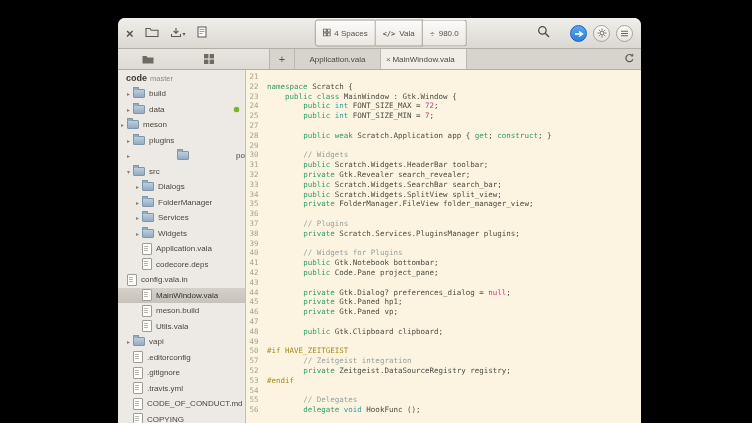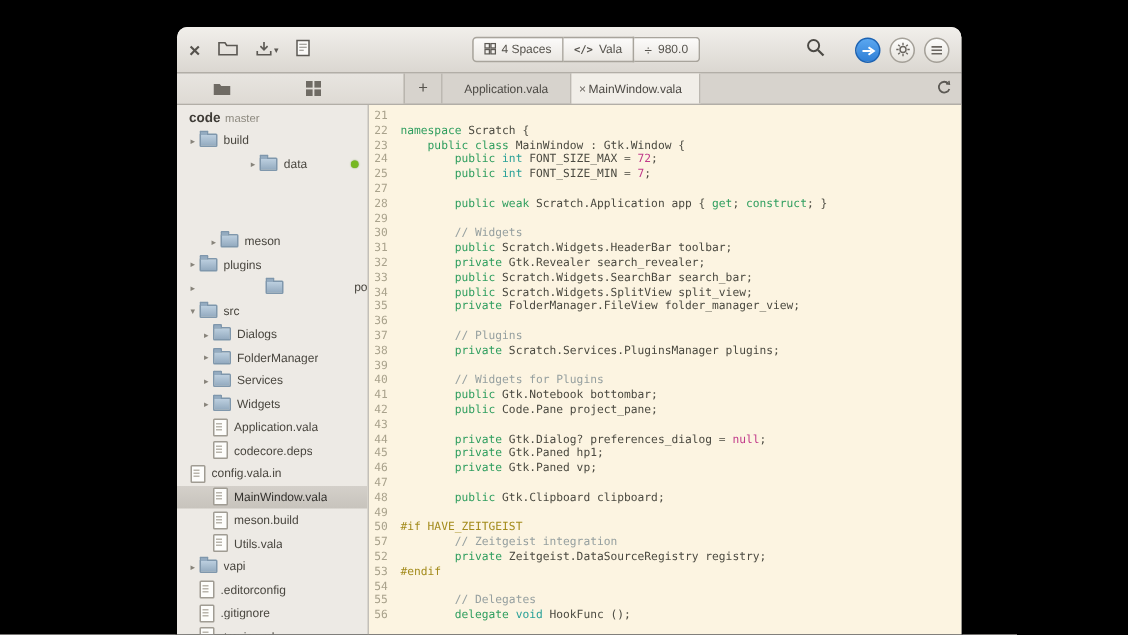--- a/index.html
+++ b/index.html
@@ -12,21 +12,21 @@
           background:#ece9e4;box-shadow:0 0 0 1px rgba(0,0,0,.45),0 4px 18px rgba(0,0,0,.65);}
 
   
   .headerbar{flex:0 0 30px;height:30px;background:linear-gradient(#f1efeb,#dbd7d1);
              border-bottom:1px solid #b2aea7;display:flex;align-items:center;padding:0 8px;position:relative;}
   .hb-left{display:flex;align-items:center;gap:11px;}
   .hb-iconbtn{display:flex;align-items:center;color:#5c5954;}
   .x-glyph{font-size:13px;line-height:13px;color:#55524d;font-weight:bold;}
   .dd{font-size:6px;color:#5c5954;margin-left:1px;}
   .hb-center{position:absolute;left:50%;top:50%;transform:translate(calc(-50% + 11px),-50%);display:flex;}
-  .seg{height:17px;display:flex;align-items:center;gap:4px;padding:0 7px;
+  .seg{height:27px;display:flex;align-items:center;gap:4px;padding:0 7px;
        background:linear-gradient(#fcfbfa,#eae7e2);border:1px solid #a8a49c;border-left-width:0;
        font-size:8px;color:#55524c;}
   .seg.first{border-left-width:1px;border-radius:3px 0 0 3px;}
   .seg.last{border-radius:0 3px 3px 0;}
   .codetag{font-family:"DejaVu Sans Mono",monospace;font-size:7px;font-weight:bold;color:#55524c;}
   .divglyph{font-size:9px;color:#55524c;}
   .hb-right{margin-left:auto;display:flex;align-items:center;gap:6px;}
   .search-wrap{margin-right:14px;}
   .circle-btn{width:17px;height:17px;border-radius:50%;display:flex;align-items:center;justify-content:center;
               background:linear-gradient(#fdfdfc,#e6e3dd);border:1px solid #a5a199;}
@@ -222,27 +222,27 @@
       <div class="project-header">
         <span class="project-name">code</span>
         <span class="project-branch">master</span>
       </div>
       <div>
           <div class="tree-item" style="padding-left: 6px;">
             <span class="chev">▸</span>
             <span class="ti-icon i-folder"></span>
             <span class="ti-label">build</span>
           </div>
-          <div class="tree-item" style="padding-left: 6px; justify-content: center;">
+          <div class="tree-item" style="padding-left: 6px;">
             <span class="chev">▸</span>
             <span class="ti-icon i-folder"></span>
             <span class="ti-label">data</span>
             <span class="badge-dot"></span>
           </div>
-          <div class="tree-item" style="padding-left: 20px; margin-top: 36px;">
+          <div class="tree-item" style="padding-left: 0;">
             <span class="chev">▸</span>
             <span class="ti-icon i-folder"></span>
             <span class="ti-label">meson</span>
           </div>
           <div class="tree-item" style="padding-left: 6px;">
             <span class="chev">▸</span>
             <span class="ti-icon i-folder"></span>
             <span class="ti-label">plugins</span>
           </div>
           <div class="tree-item" style="padding-left: 6px; justify-content: space-between;">

